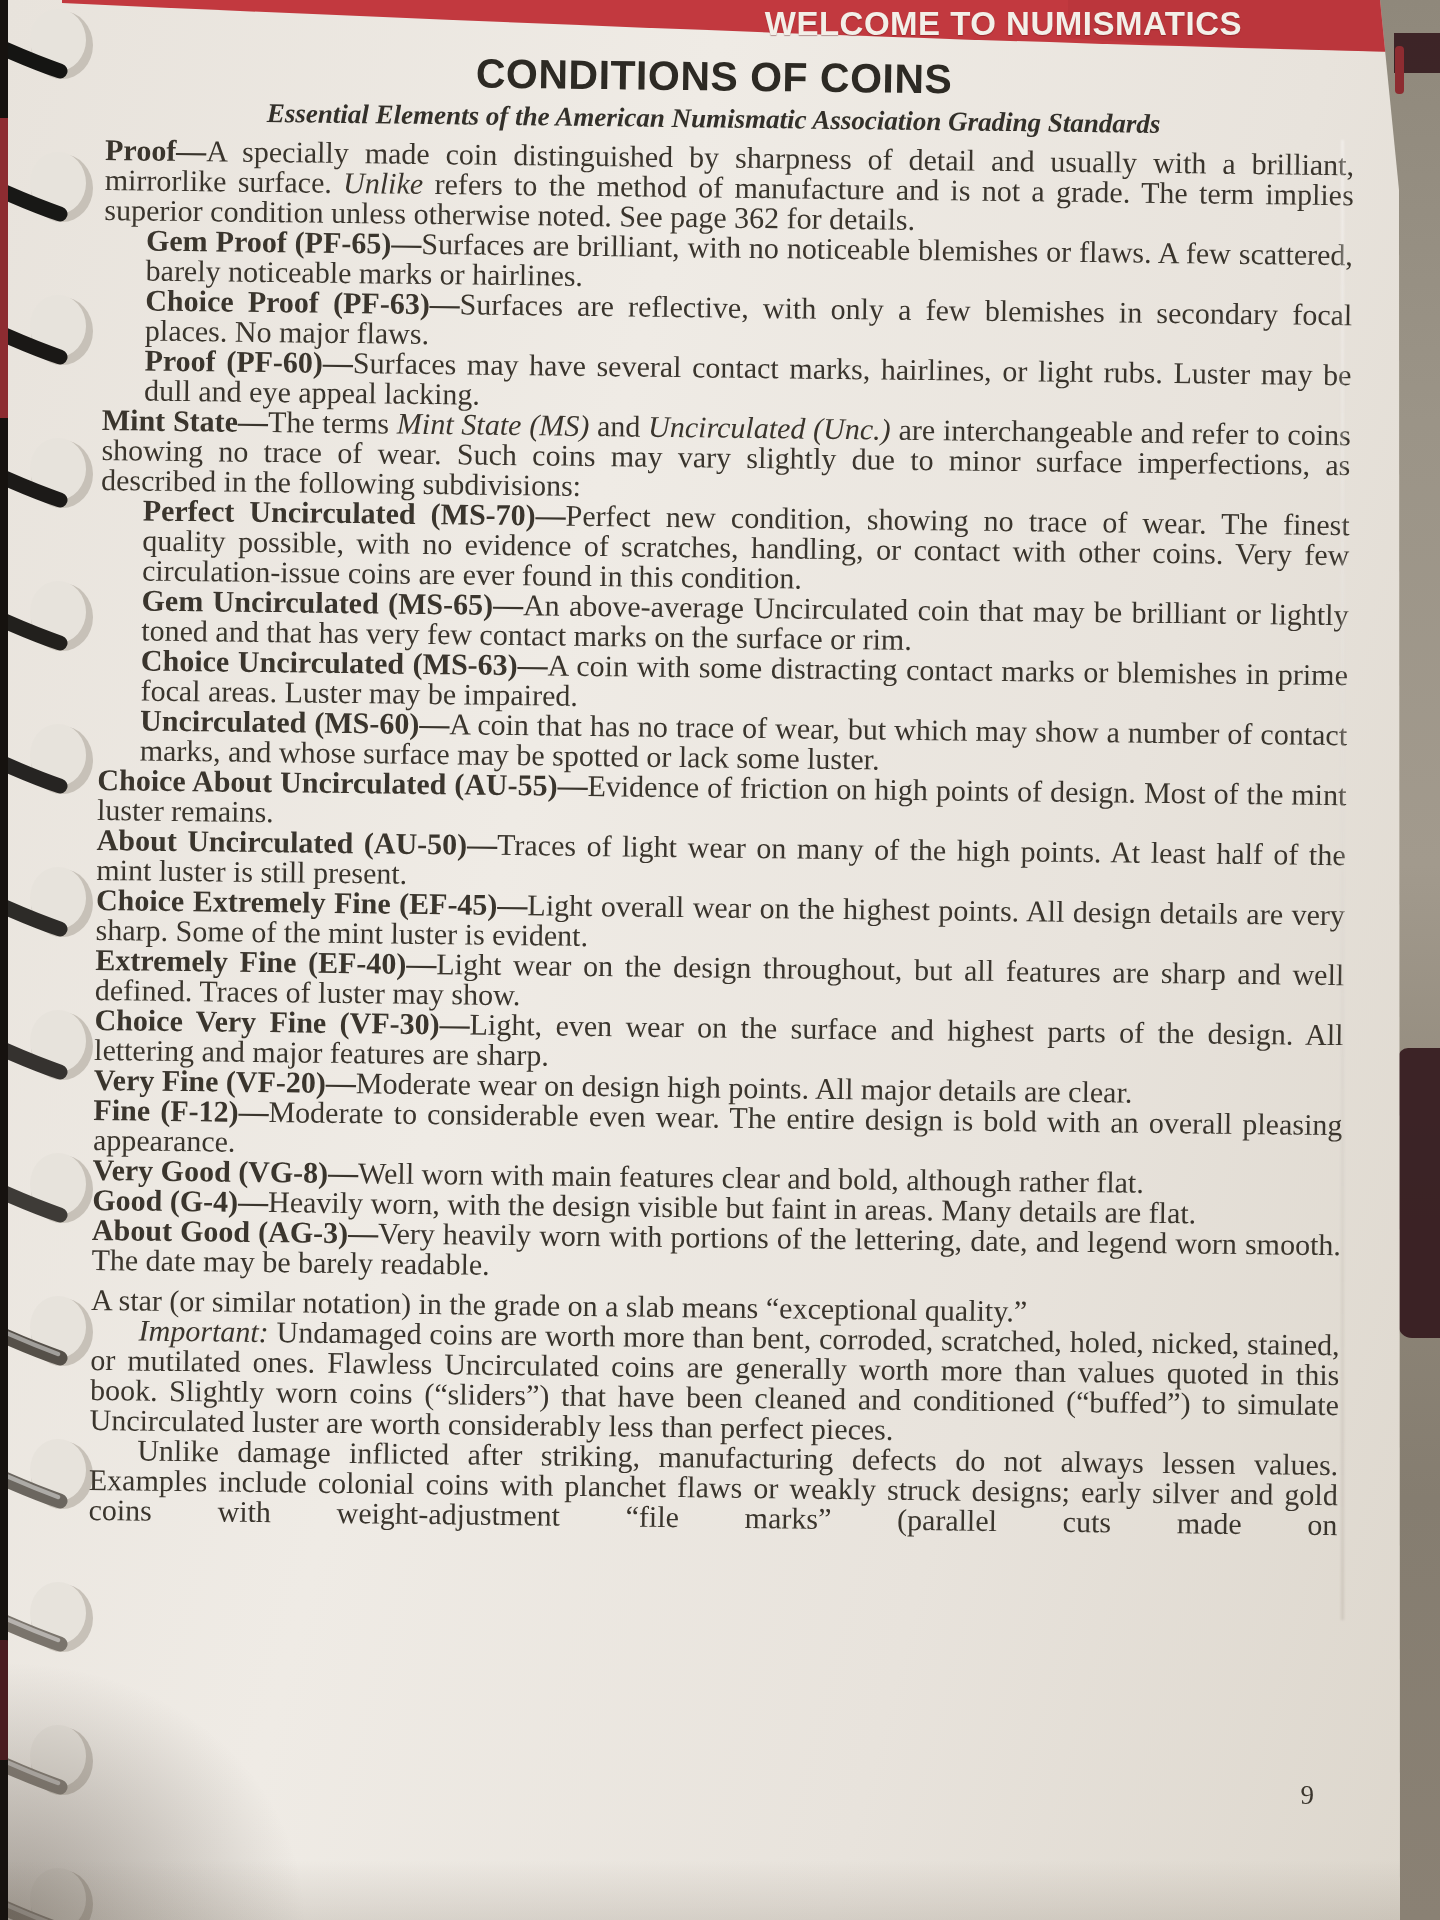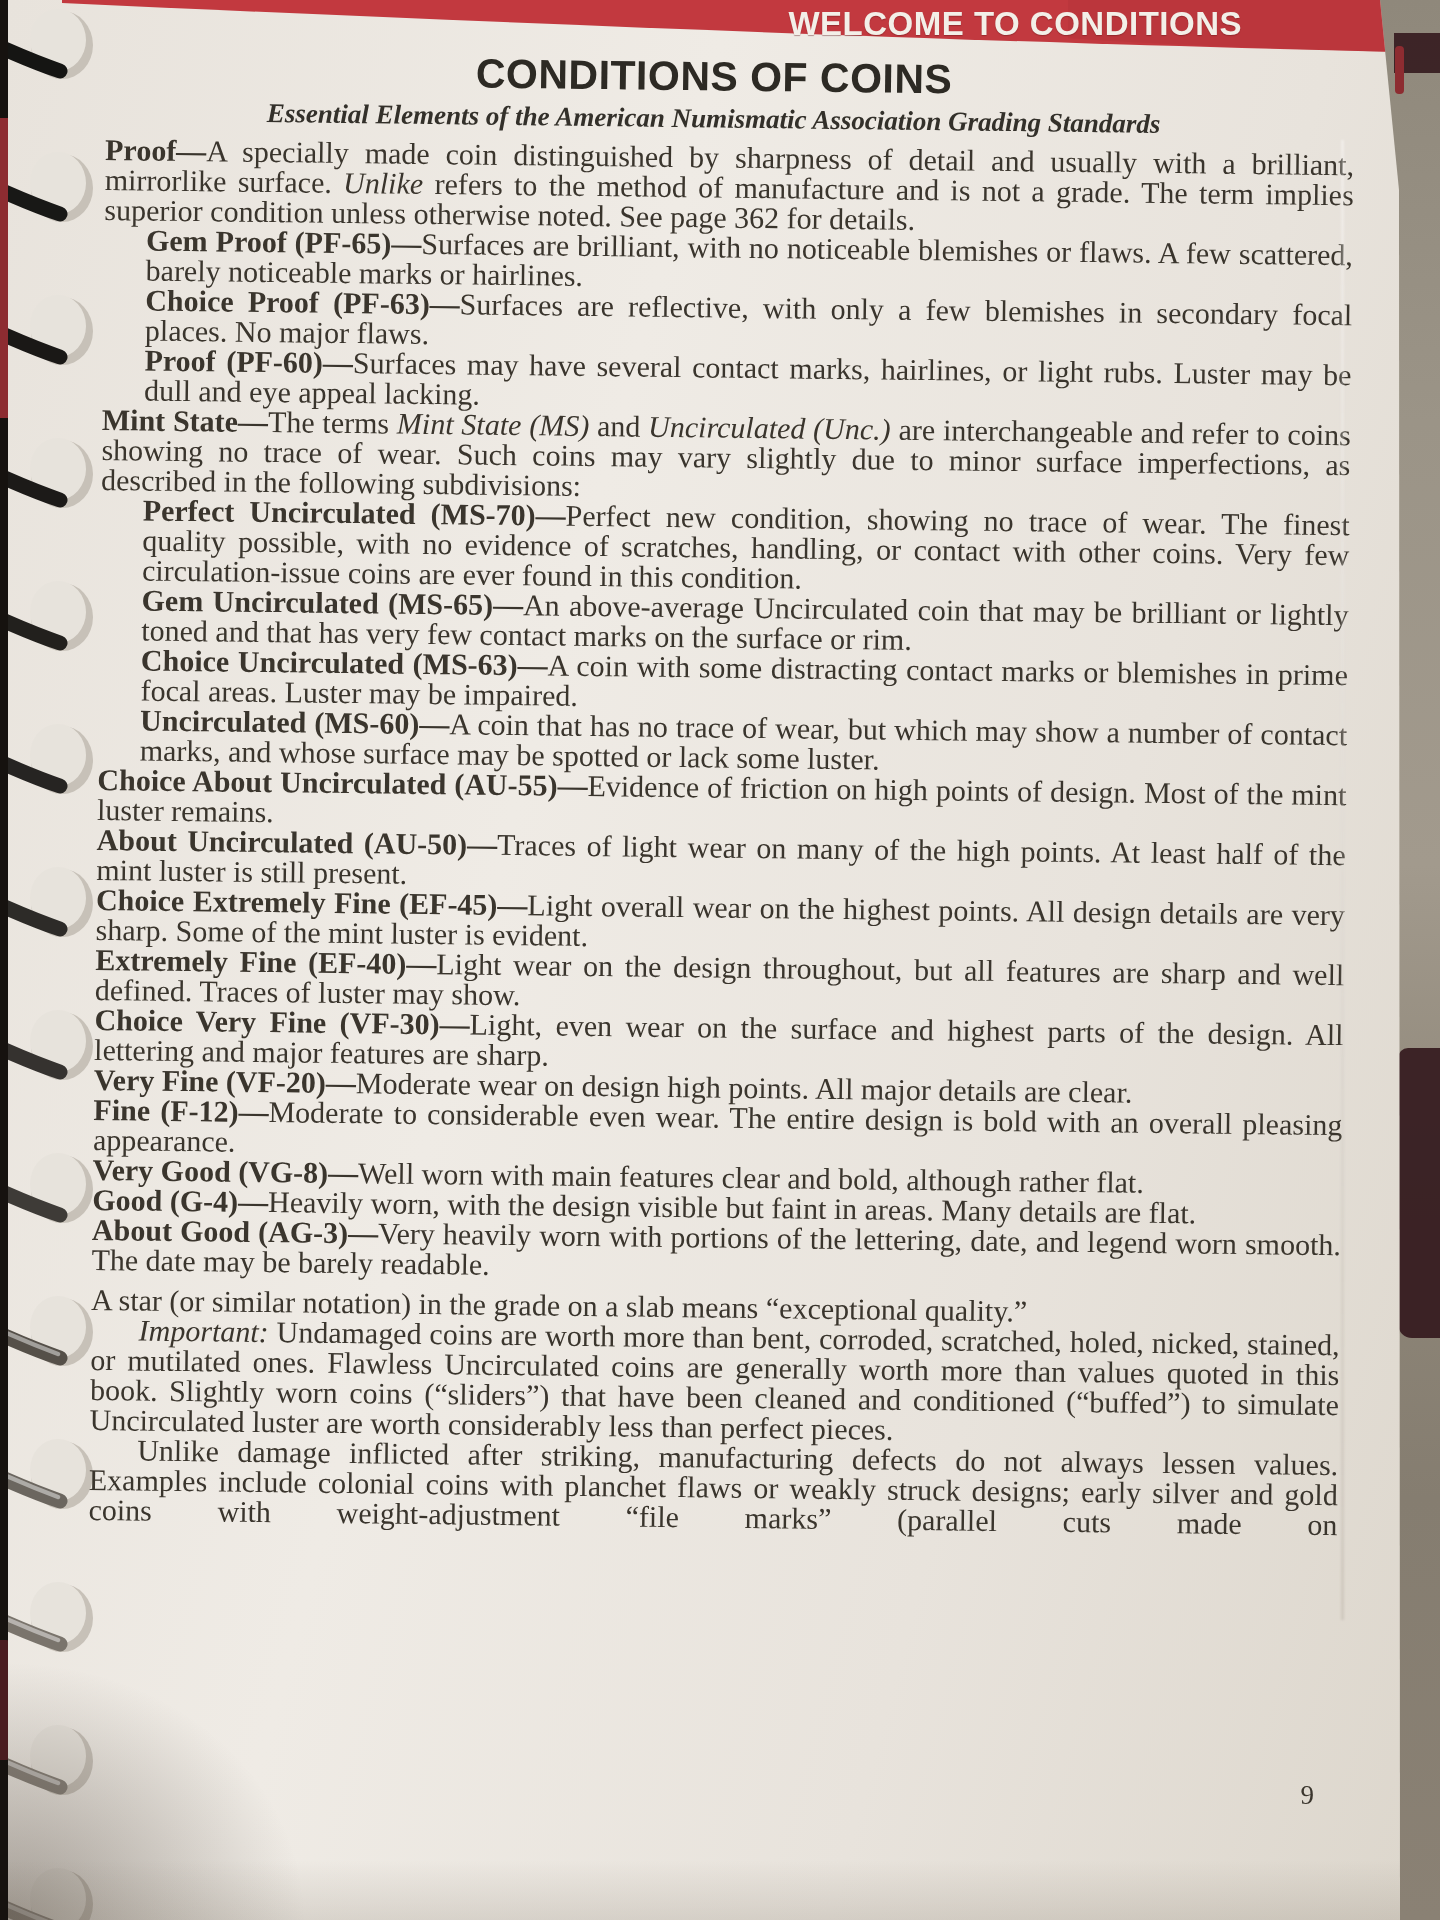--- a/index.html
+++ b/index.html
@@ -83,21 +83,21 @@
     <div class="red-sliver"></div>
     <div class="red-sliver2"></div>
   </div>
 
   <div class="page">
 
     <svg class="band-svg" width="1392" height="60" viewBox="0 0 1392 60">
       <path id="band-path" d="M 54 0 L 1392 0 L 1392 52 C 1040 44 560 26 54 3 Z" fill="#c2393f"></path>
       <path id="band-path-deep" d="M 1060 0 L 1392 0 L 1392 52 C 1230 48 1110 42 1060 38 Z" fill="#ae3137" opacity="0.35"></path>
     </svg>
-    <div class="band-label">WELCOME TO CONDITIONS</div>
+    <div class="band-label">WELCOME TO NUMISMATICS</div>
 
     <svg class="binding" width="150" height="1920" viewBox="0 0 150 1920">
         <g>
           <ellipse cx="62" cy="45" rx="31" ry="34" fill="#c7c1b8"></ellipse>
           <ellipse cx="58" cy="40" rx="28" ry="31" fill="#e7e3dc"></ellipse>
           <path d="M 0 47 C 18 55, 42 65, 60 71" stroke="#151513" stroke-width="15" stroke-linecap="round" fill="none"></path>
         </g>
         <g>
           <ellipse cx="62" cy="188" rx="31" ry="34" fill="#c7c1b8"></ellipse>
           <ellipse cx="58" cy="183" rx="28" ry="31" fill="#e7e3dc"></ellipse>

